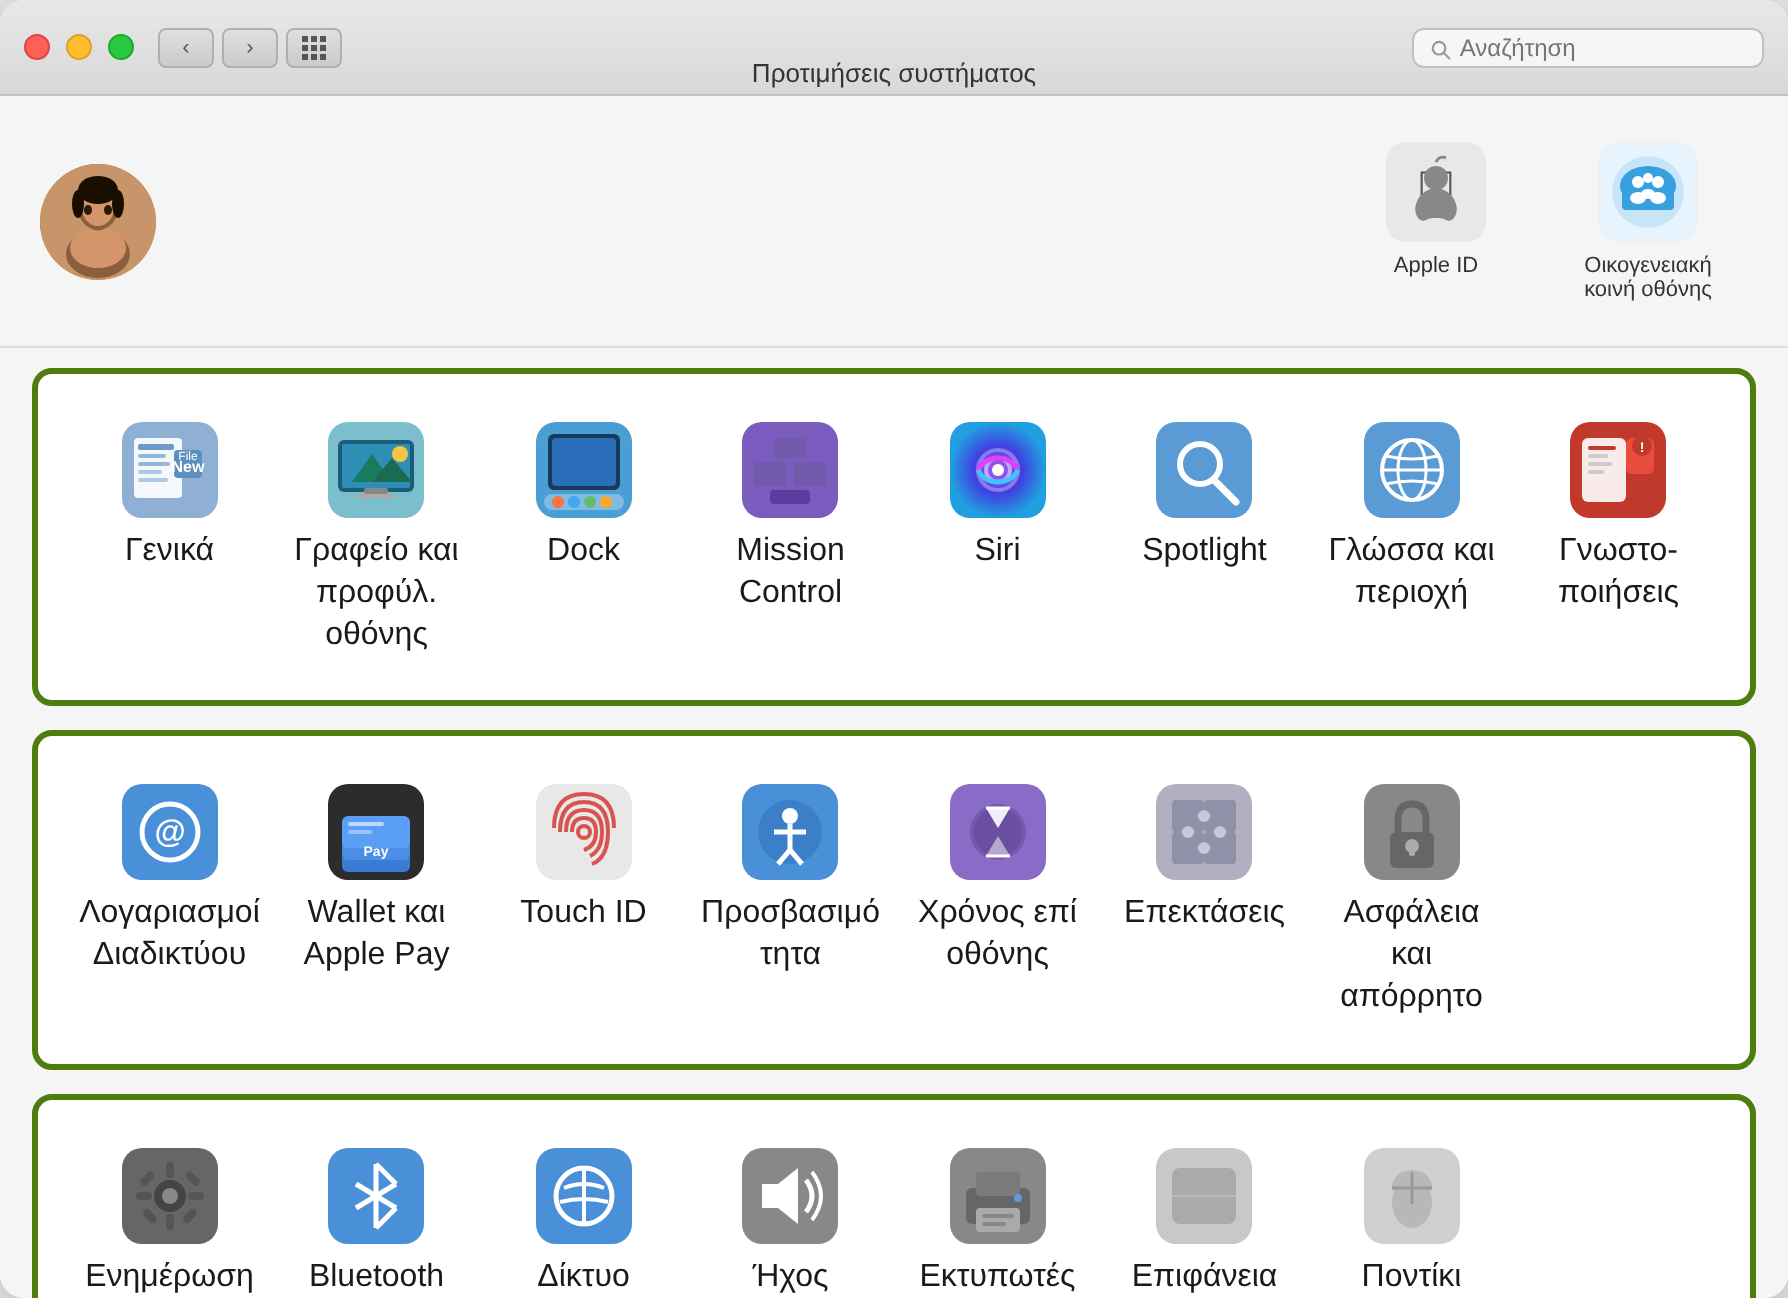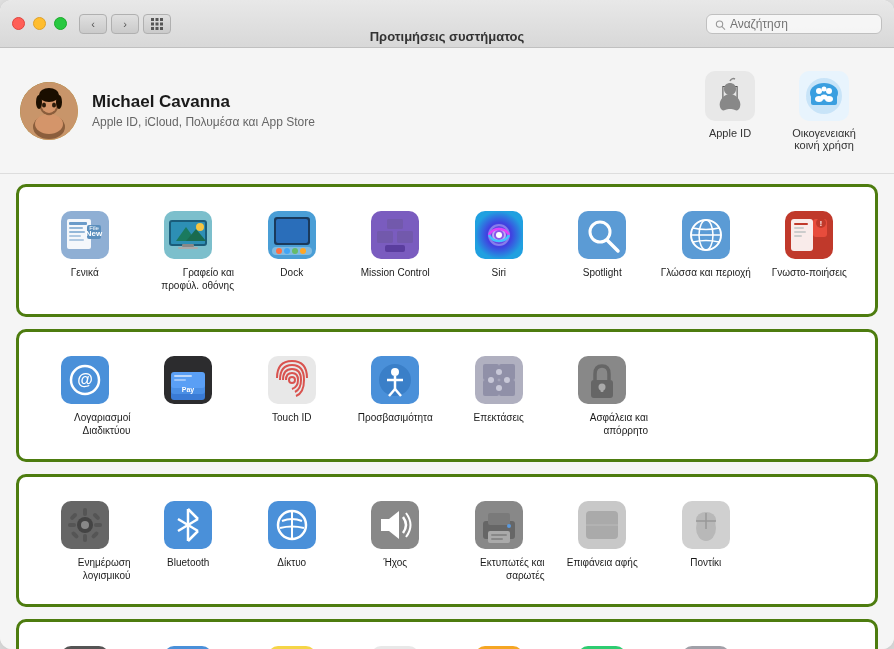--- a/index.html
+++ b/index.html
@@ -83,21 +83,21 @@
       margin-left: 4px;
       font-size: 10px;
       color: #555;
     }
 
     .titlebar-title {
       position: absolute;
       left: 50%;
       transform: translateX(-50%);
       font-size: 13px;
-      font-weight: 700;
+      font-weight: 400;
       color: #333;
       margin-top: 25px;
     }
 
     .search-bar {
       margin-left: auto;
       display: flex;
       align-items: flex-end;
       background: rgba(255,255,255,0.7);
       border: 1px solid #c0c0c0;
@@ -152,21 +152,21 @@
       margin-bottom: 3px;
     }
 
     .profile-sub {
       font-size: 12px;
       color: #666;
     }
 
     .profile-right {
       display: flex;
-      gap: 8px;
+      gap: 20px;
     }
 
     .profile-icon-item {
       display: flex;
       flex-direction: column;
       align-items: center;
       gap: 5px;
       cursor: pointer;
       padding: 6px 10px;
       border-radius: 8px;
@@ -223,23 +223,23 @@
     .icon-box {
       width: 52px;
       height: 52px;
       display: flex;
       align-items: center;
       justify-content: center;
       flex-shrink: 0;
     }
 
     .icon-label {
-      font-size: 10px;
+      font-size: 16px;
       color: #1a1a1a;
-      text-align: right;
+      text-align: center;
       line-height: 1.3;
       word-break: break-word;
     }
 
     
     .main-content::-webkit-scrollbar { width: 8px; }
     .main-content::-webkit-scrollbar-track { background: transparent; }
     .main-content::-webkit-scrollbar-thumb { background: #c0c0c0; border-radius: 4px; }
   </style>
 </head>
@@ -294,24 +294,20 @@
           <path d="M24 30 Q29 35 34 30" stroke="#8B5e3c" stroke-width="1.5" fill="none"></path>
 
           <ellipse cx="24" cy="23" rx="2" ry="2.5" fill="#2a1a0a"></ellipse>
           <ellipse cx="34" cy="23" rx="2" ry="2.5" fill="#2a1a0a"></ellipse>
 
           <ellipse cx="29" cy="13" rx="10" ry="7" fill="#1a0e00"></ellipse>
           <ellipse cx="19" cy="20" rx="3" ry="7" fill="#1a0e00"></ellipse>
           <ellipse cx="39" cy="20" rx="3" ry="7" fill="#1a0e00"></ellipse>
         </svg>
       </div>
-      <div>
-        <div class="profile-name">Michael Cavanna</div>
-        <div class="profile-sub">Apple ID, iCloud, Πολυμέσα και App Store</div>
-      </div>
     </div>
     <div class="profile-right">
 
       <div class="profile-icon-item">
         <div class="profile-icon-box">
           <svg width="50" height="50" viewBox="0 0 50 50">
             <rect width="50" height="50" rx="10" fill="#e8e8e8"></rect>
             <text x="25" y="34" text-anchor="middle" font-size="28" font-family="Arial" fill="#555"></text>
 
             <path d="M25 12 C22 12 19 14 19 18 C19 22 22 24 25 24 C28 24 31 22 31 18 C31 14 28 12 25 12Z" fill="#888"></path>
@@ -335,21 +331,21 @@
             <rect x="12" y="24" width="26" height="10" rx="2" fill="#3a9fe0"></rect>
 
             <circle cx="20" cy="20" r="3" fill="white"></circle>
             <ellipse cx="20" cy="28" rx="4" ry="3" fill="white"></ellipse>
             <circle cx="30" cy="20" r="3" fill="white"></circle>
             <ellipse cx="30" cy="28" rx="4" ry="3" fill="white"></ellipse>
             <circle cx="25" cy="18" r="2.5" fill="white"></circle>
             <ellipse cx="25" cy="26" rx="3.5" ry="2.5" fill="white"></ellipse>
           </svg>
         </div>
-        <div class="profile-icon-label">Οικογενειακή κοινή χρήση</div>
+        <div class="profile-icon-label">Οικογενειακή κοινή οθόνης</div>
       </div>
     </div>
   </div>
 
   <div class="main-content">
 
     <div class="section">
       <div class="icons-grid">
 
         <div class="icon-item">
@@ -510,20 +506,21 @@
               <rect x="7" y="28" width="34" height="16" rx="3" fill="#3a7bd5"></rect>
               <rect x="7" y="22" width="34" height="16" rx="3" fill="#4a8fe5"></rect>
               <rect x="7" y="16" width="34" height="16" rx="3" fill="#5a9ff5"></rect>
 
               <rect x="10" y="19" width="18" height="2" rx="1" fill="rgba(255,255,255,0.6)"></rect>
               <rect x="10" y="23" width="12" height="2" rx="1" fill="rgba(255,255,255,0.4)"></rect>
 
               <text x="24" y="36" text-anchor="middle" fill="white" font-size="7" font-weight="bold">Pay</text>
             </svg>
           </div>
+          <div class="icon-label">Wallet και Apple Pay</div>
         </div>
 
         <div class="icon-item">
           <div class="icon-box">
             <svg width="48" height="48" viewBox="0 0 48 48">
               <rect width="48" height="48" rx="10" fill="#e8e8e8"></rect>
 
               <circle cx="24" cy="24" r="3" fill="none" stroke="#d9534f" stroke-width="2"></circle>
               <path d="M18 24 Q18 17 24 17 Q30 17 30 24 Q30 31 24 33" stroke="#d9534f" stroke-width="2" fill="none"></path>
               <path d="M15 24 Q15 13 24 13 Q33 13 33 24 Q33 33 27 36" stroke="#d9534f" stroke-width="2" fill="none"></path>
@@ -543,20 +540,35 @@
               <circle cx="24" cy="16" r="4" fill="white"></circle>
               <line x1="24" y1="20" x2="24" y2="33" stroke="white" stroke-width="2.5"></line>
               <line x1="16" y1="24" x2="32" y2="24" stroke="white" stroke-width="2.5"></line>
               <line x1="24" y1="33" x2="18" y2="40" stroke="white" stroke-width="2.5"></line>
               <line x1="24" y1="33" x2="30" y2="40" stroke="white" stroke-width="2.5"></line>
             </svg>
           </div>
           <div class="icon-label">Προσβασιμότητα</div>
         </div>
 
+        <div class="icon-item">
+          <div class="icon-box">
+            <svg width="48" height="48" viewBox="0 0 48 48">
+              <rect width="48" height="48" rx="10" fill="#8a6cc8"></rect>
+              <circle cx="24" cy="24" r="14" fill="#7558b0"></circle>
+              <circle cx="24" cy="24" r="12" fill="#6a4ea0"></circle>
+
+              <polygon points="18,12 30,12 24,22" fill="rgba(255,255,255,0.9)"></polygon>
+              <polygon points="18,36 30,36 24,26" fill="rgba(255,255,255,0.5)"></polygon>
+              <line x1="18" y1="12" x2="30" y2="12" stroke="white" stroke-width="1.5"></line>
+              <line x1="18" y1="36" x2="30" y2="36" stroke="white" stroke-width="1.5"></line>
+            </svg>
+          </div>
+          <div class="icon-label">Χρόνος επί οθόνης</div>
+        </div>
 
         <div class="icon-item">
           <div class="icon-box">
             <svg width="48" height="48" viewBox="0 0 48 48">
               <rect width="48" height="48" rx="10" fill="#b0b0c0"></rect>
 
               <rect x="8" y="8" width="16" height="16" rx="2" fill="#9090a8"></rect>
               <rect x="24" y="8" width="16" height="16" rx="2" fill="#9090a8"></rect>
               <rect x="8" y="24" width="16" height="16" rx="2" fill="#9090a8"></rect>
               <rect x="24" y="24" width="16" height="16" rx="2" fill="#9090a8"></rect>

